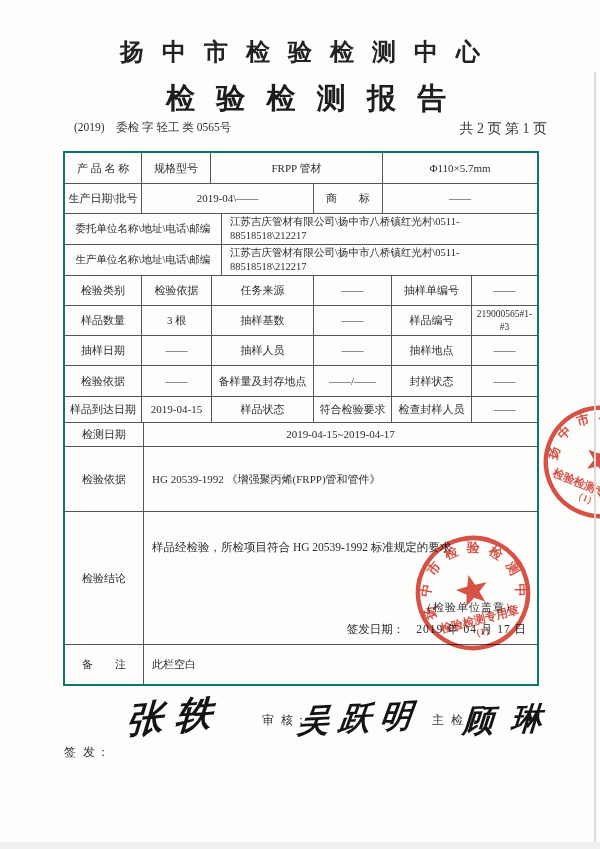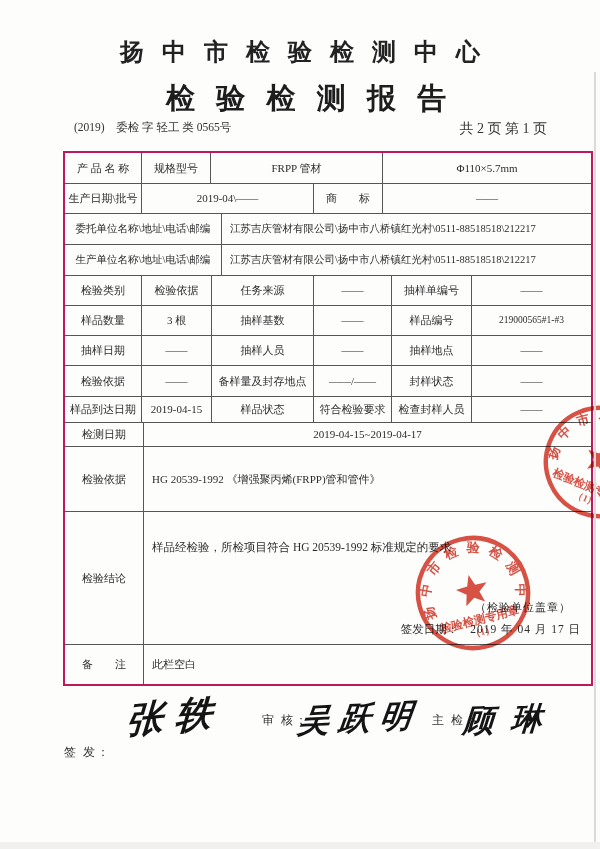--- a/index.html
+++ b/index.html
@@ -12,22 +12,22 @@
 
   
   .org-title { position:absolute; top:36px; left:0; width:100%; text-align:center;
     font-size:24px; font-weight:bold; letter-spacing:6px; padding-left:6px; box-sizing:border-box; color:#222; }
   .report-title { position:absolute; top:79px; left:0; width:100%; text-align:center;
     font-size:29px; font-weight:bold; letter-spacing:7px; padding-left:19px; box-sizing:border-box; color:#1d1d1d; }
   .report-no { position:absolute; top:120px; left:74px; font-size:11.5px; color:#333; }
   .page-info { position:absolute; top:120px; right:53px; font-size:14px; color:#333; }
 
   
-  .doc-table { position:absolute; left:63px; top:151px; width:530px;
-    border:2px solid #be185d; box-sizing:border-box; background:transparent; }
+  .doc-table { position:absolute; left:63px; top:151px; width:476px;
+    border:2px solid #0f766e; box-sizing:border-box; background:transparent; }
   .trow { display:flex; box-sizing:border-box; border-top:1px solid #565656; }
   .trow:first-child { border-top:none; }
   .tcell { box-sizing:border-box; border-left:1px solid #565656; display:flex;
     align-items:center; justify-content:center; text-align:center;
     font-size:11px; line-height:1.3; padding:1px 3px; color:#2d2d2d; }
   .tcell:first-child { border-left:none; }
   .la { justify-content:flex-start; text-align:left; padding-left:8px; }
   .small { font-size:9.5px; }
   .small2 { font-size:10.5px; }
   .w76 {width:76px; flex:none;} .w172{width:172px; flex:none;} .w69{width:69px; flex:none;}

